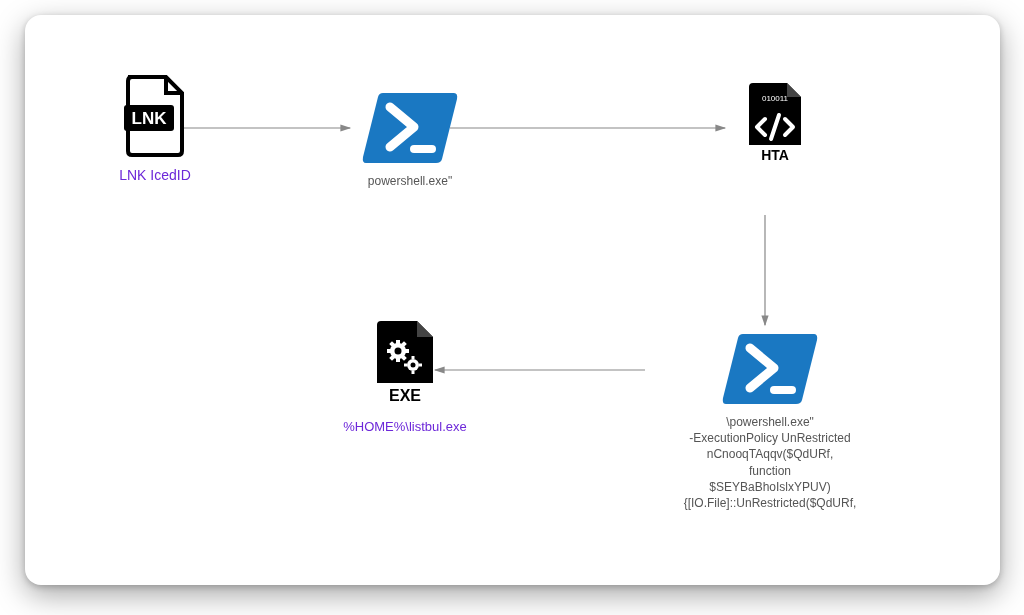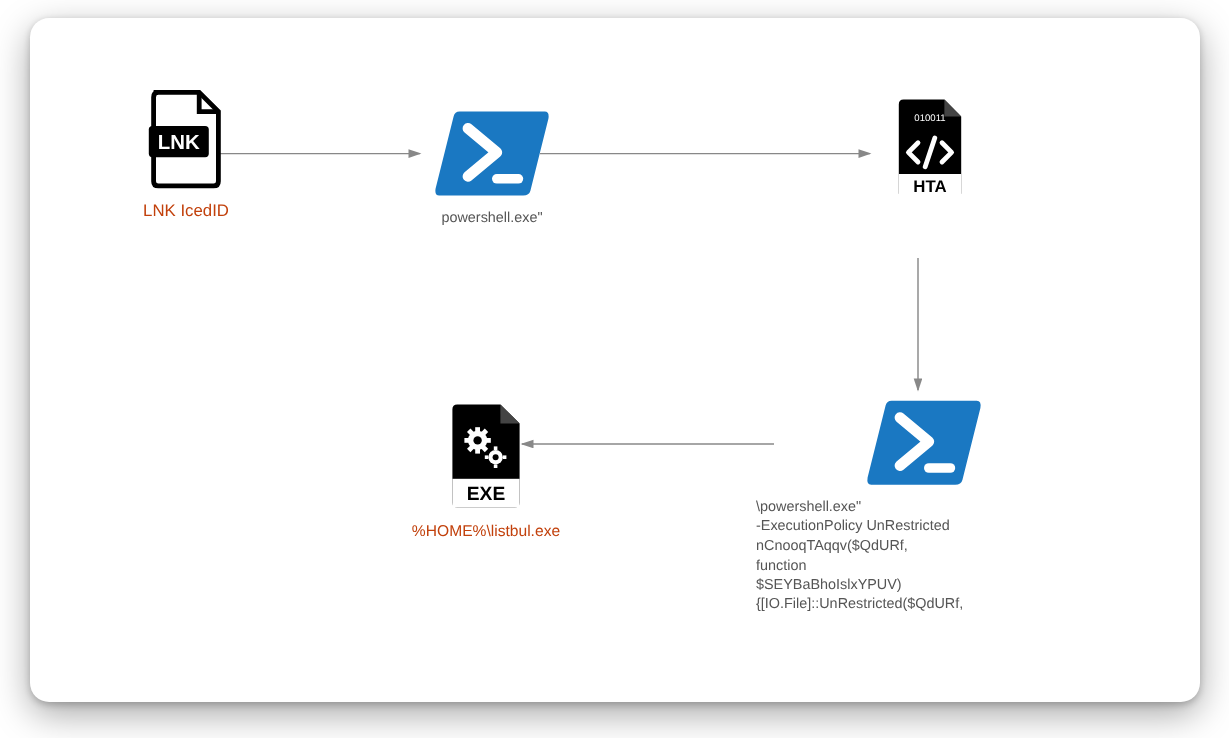--- a/index.html
+++ b/index.html
@@ -18,37 +18,37 @@
     height: 570px;
     background: #fff;
     border-radius: 16px;
     box-shadow: 0 10px 30px rgba(0,0,0,0.35), 0 2px 6px rgba(0,0,0,0.2);
   }
   .node {
     position: absolute;
     display: flex;
     flex-direction: column;
     align-items: center;
-    text-align: left;
+    text-align: center;
   }
   .icon-wrap {
     display: flex;
     align-items: center;
     justify-content: center;
   }
   .caption {
     font-size: 12px;
     color: #555;
     margin-top: 8px;
     line-height: 1.35;
     max-width: 280px;
   }
   .caption-bold {
     font-size: 14px;
-    color: #c2410c;
+    color: #6d28d9;
     margin-top: 10px;
   }
   svg { display: block; }
   .arrow-line {
     stroke: #888;
     stroke-width: 1.2;
     fill: none;
   }
   .arrow-head {
     fill: #888;
@@ -125,21 +125,21 @@
     </div>
     <div class="caption">
       <div>\powershell.exe"</div>
       <div>-ExecutionPolicy UnRestricted</div>
       <div>nCnooqTAqqv($QdURf,</div>
       <div>function</div>
       <div>$SEYBaBhoIslxYPUV){[IO.File]::UnRestricted($QdURf,</div>
     </div>
   </div>
 
-  <div class="node" style="left:280px; top:320px; width:200px">
+  <div class="node" style="left:280px; top:304px; width:200px">
     <div class="icon-wrap">
       <svg width="68" height="90" viewBox="0 0 68 90">
         <path d="M6 2 H46 L62 18 V84 Q62 88 58 88 H10 Q6 88 6 84 V6 Q6 2 10 2 Z" fill="#000"></path>
         <path d="M46 2 L46 18 L62 18 Z" fill="#444"></path>
 
         <g fill="#fff">
           <circle cx="27" cy="32" r="8"></circle>
           <circle cx="27" cy="32" r="3.5" fill="#000"></circle>
           <g>
             <rect x="25" y="21" width="4" height="4"></rect>

